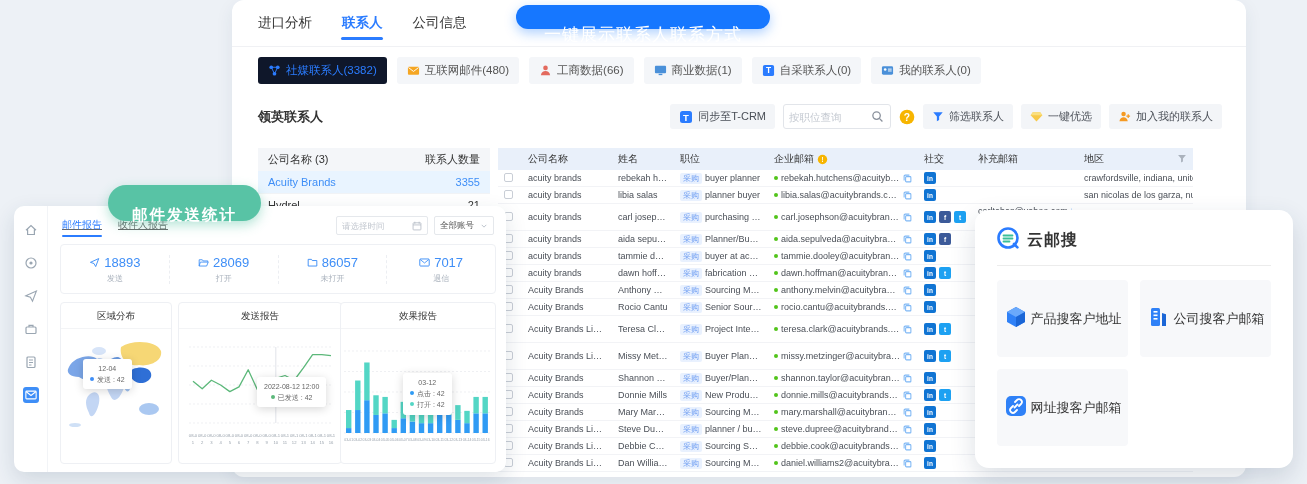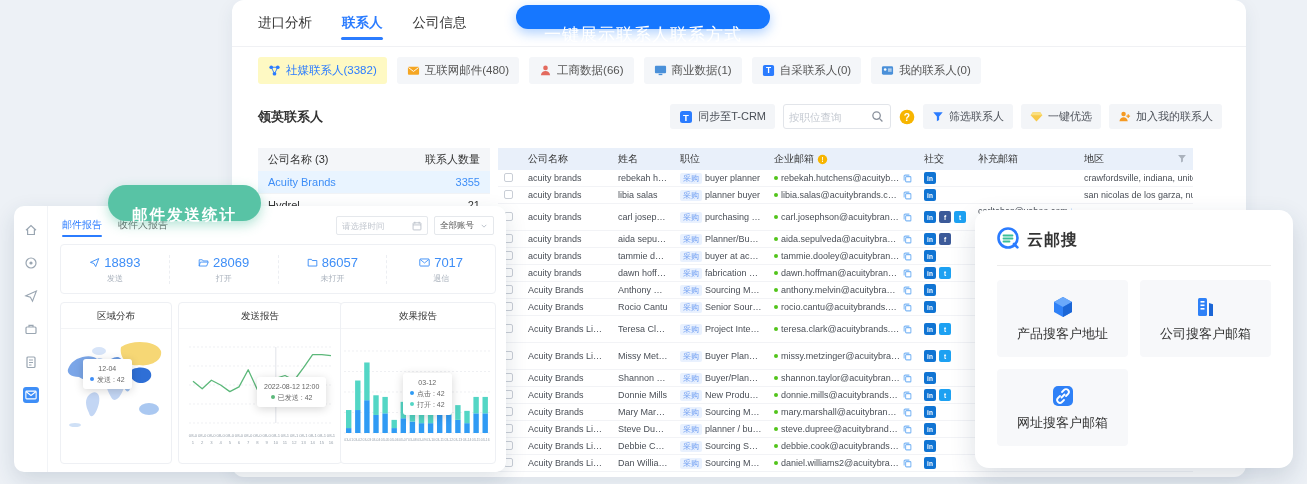--- a/index.html
+++ b/index.html
@@ -14,21 +14,21 @@
   .tab.active { color:#2b7cff; font-weight:bold; }
   .tab.active::after { content:""; position:absolute; left:50%; transform:translateX(-50%);
     bottom:0; width:42px; height:3px; border-radius:2px; background:#2b7cff; }
   #tabs-divider { left:232px; top:46px; width:1014px; height:1px; background:#f0f1f4; }
   #callout-pill { left:516px; top:5px; height:17px; line-height:35px; padding:12px 28px;
     background:#1677ff; color:#fff; font-size:17px; border-radius:18px; z-index:6;
     box-shadow:0 4px 12px rgba(22,119,255,.35); letter-spacing:1px;}
   #filter-row { left:258px; top:57px; display:flex; gap:10px; }
   .chip { display:inline-flex; align-items:center; gap:5px; height:27px; padding:0 10px;
     background:#f4f6f9; border-radius:3px; font-size:11.5px; color:#555; cursor:pointer; }
-  .chip.active { background:#fef9c3; color:#2b7cff; }
+  .chip.active { background:#0f172a; color:#2b7cff; }
   #toolbar { left:258px; top:104px; width:964px; display:flex; align-items:center; }
   #lk-title { font-size:13px; font-weight:bold; color:#333; }
   #toolbar-right { margin-left:auto; display:flex; align-items:center; gap:8px; }
   .btn-light { display:inline-flex; align-items:center; gap:5px; height:25px; padding:0 9px;
     background:#f3f5f8; border-radius:3px; font-size:11px; color:#4a4f57; cursor:pointer; white-space:nowrap;}
   #search-box { display:flex; align-items:center; width:108px; height:25px; background:#fff;
     border:1px solid #e2e5ea; border-radius:3px; padding:0 5px; }
   #search-box input { border:0; outline:0; width:82px; font-size:10.5px; color:#333; }
   #search-box input::placeholder { color:#c3c8d0; }
   
@@ -65,21 +65,21 @@
     border-radius:10px; box-shadow:0 8px 22px rgba(31,56,88,.14); z-index:8; }
   #stats-badge { left:108px; top:185px; height:36px; line-height:36px; padding:12px 24px;
     background:#58c3a5; color:#fff; font-size:15.5px; font-weight:bold; border-radius:18px;
     z-index:9; box-shadow:0 4px 12px rgba(88,195,165,.45); letter-spacing:2px;}
   #stats-rail { position:absolute; left:0; top:0; width:34px; height:100%;
     border-right:1px solid #f2f4f7; display:flex; flex-direction:column; align-items:center;
     padding-top:16px; gap:17px; }
   .rail-ic { width:16px; height:16px; display:flex; align-items:center; justify-content:center;
     color:#9aa6b2; cursor:pointer; border-radius:3px; }
   .rail-ic.active { background:#3e8ef7; color:#fff; }
-  #stats-tabs { position:absolute; left:48px; top:12px; display:flex; gap:16px; font-size:10px; color:#666;}
+  #stats-tabs { position:absolute; left:48px; top:12px; display:flex; gap:16px; font-size:10px; color:#666;text-decoration:underline;}
   .stab { padding-bottom:5px; position:relative; cursor:pointer;}
   .stab.active { color:#2b7cff; }
   .stab.active::after { content:""; position:absolute; left:0; bottom:0; width:100%;
     height:2px; background:#2b7cff; border-radius:1px;}
   #stats-controls { position:absolute; right:12px; top:10px; display:flex; gap:6px; }
   #date-input { display:flex; align-items:center; justify-content:space-between; width:92px; height:19px;
     border:1px solid #e5e8ec; border-radius:2px; padding:0 5px; }
   #date-input input { border:0; outline:0; width:64px; font-size:8.5px; color:#333;}
   #date-input input::placeholder { color:#c3c8d0; }
   #account-select { display:flex; align-items:center; justify-content:space-between; width:60px;
@@ -100,21 +100,21 @@
     white-space:nowrap; z-index:3; }
   .tdot { display:inline-block; width:4px; height:4px; border-radius:50%; margin-right:3px; vertical-align:1px;}
   
   #ms-panel { left:975px; top:210px; width:318px; height:258px; background:#fff;
     border-radius:14px; box-shadow:0 10px 26px rgba(31,56,88,.16); z-index:8; }
   #ms-header { display:flex; align-items:center; gap:8px; padding:17px 22px 12px; }
   #ms-title { font-size:16px; color:#333; font-weight:bold; letter-spacing:1px;}
   #ms-divider { height:1px; background:#ececec; margin:0 22px; }
   #ms-grid { display:grid; grid-template-columns:1fr 1fr; gap:12px; padding:14px 22px; }
   .ms-card { background:#f7f8fa; border-radius:4px; height:77px; display:flex;
-    flex-direction:column; align-items:center; justify-content:center; gap:3px;
+    flex-direction:row; align-items:center; justify-content:center; gap:3px;
     font-size:13px; color:#333; cursor:pointer; }
   text { font-family:"Liberation Sans","DejaVu Sans",sans-serif; }
 </style>
 </head>
 <body>
 
 <div id="main-panel" class="abs"></div>
 <div id="top-tabs" class="abs">
     <div class="tab">进口分析</div>
     <div class="tab active">联系人</div>

